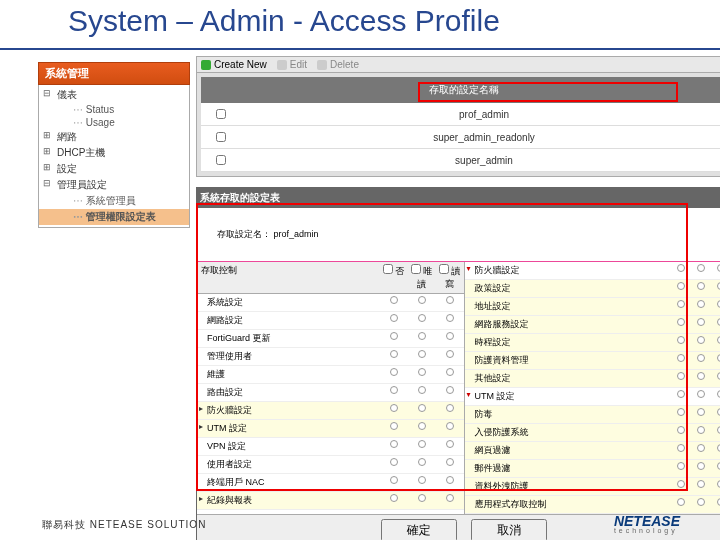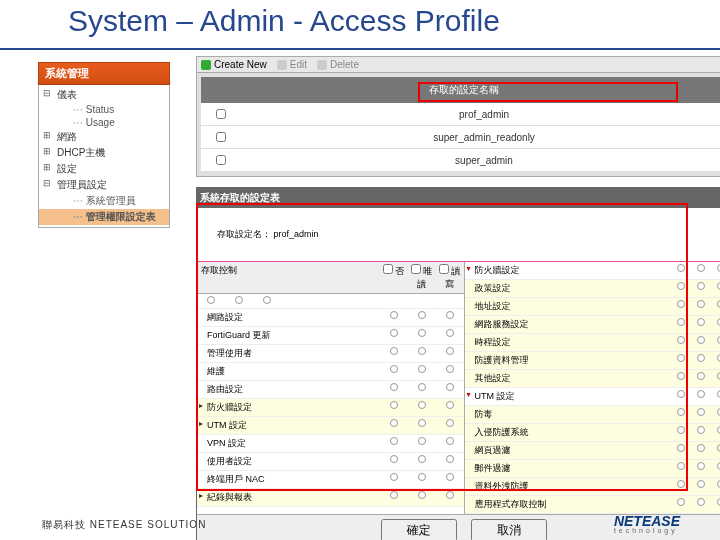--- a/index.html
+++ b/index.html
@@ -1,19 +1,19 @@
 <!DOCTYPE html>
 <html><head>
 <meta charset="utf-8">
 <style>
 *{box-sizing:border-box;margin:0;padding:0;font-family:Arial,"Microsoft JhengHei",sans-serif}
 body{width:720px;height:540px;background:#fff;overflow:hidden;position:relative}
 .slide-title{position:absolute;top:4px;left:68px;font-size:30px;color:#27478f;font-weight:400}
 .title-line{position:absolute;top:48px;left:0;width:720px;height:2px;background:#27478f}
-.nav-panel{position:absolute;top:62px;left:38px;width:132px;font-size:10px}
+.nav-panel{position:absolute;top:62px;left:38px;width:152px;font-size:10px}
 .nav-header{background:linear-gradient(#e85c1f,#d14d10);color:#fff;padding:3px 6px;font-weight:bold;font-size:11px;border:1px solid #b03e0c}
 .nav-tree{border:1px solid #aaa;border-top:none;background:#fff;padding:2px 0}
 .nav-item{padding:1px 4px 1px 18px;color:#333;cursor:default;position:relative;white-space:nowrap}
 .nav-item.l2{padding-left:34px;color:#555}
 .nav-item.selected{background:#f5c08c;font-weight:bold}
 .nav-item .exp{position:absolute;left:4px;top:1px;font-size:9px;color:#666}
 .nav-item .dots{color:#999;letter-spacing:-1px;margin-right:2px}
 .right-area{position:absolute;top:56px;left:196px;width:536px}
 .toolbar{background:#e8e8e8;border:1px solid #aaa;padding:2px 4px;font-size:10px;display:flex;gap:10px;align-items:center}
 .tb-btn{display:flex;align-items:center;gap:3px}
@@ -114,20 +114,21 @@
     <div class="ed-body">
       <div class="ed-col">
         <div class="perm-head">
           <div class="lab">存取控制</div>
           <div class="rad"><input type="checkbox" style=""> <span>否</span></div>
           <div class="rad"><input type="checkbox" style=""> <span>唯讀</span></div>
           <div class="rad"><input type="checkbox" style=""> <span>讀寫</span></div>
         </div>
         <div id="perm-left">
             <div class="perm-row">
+              <div class="lab">系統設定</div>
               <div class="rad"><span class="radio-dot"></span></div>
               <div class="rad"><span class="radio-dot"></span></div>
               <div class="rad"><span class="radio-dot"></span></div>
             </div>
             <div class="perm-row">
               <div class="lab">網路設定</div>
               <div class="rad"><span class="radio-dot"></span></div>
               <div class="rad"><span class="radio-dot"></span></div>
               <div class="rad"><span class="radio-dot"></span></div>
             </div>

